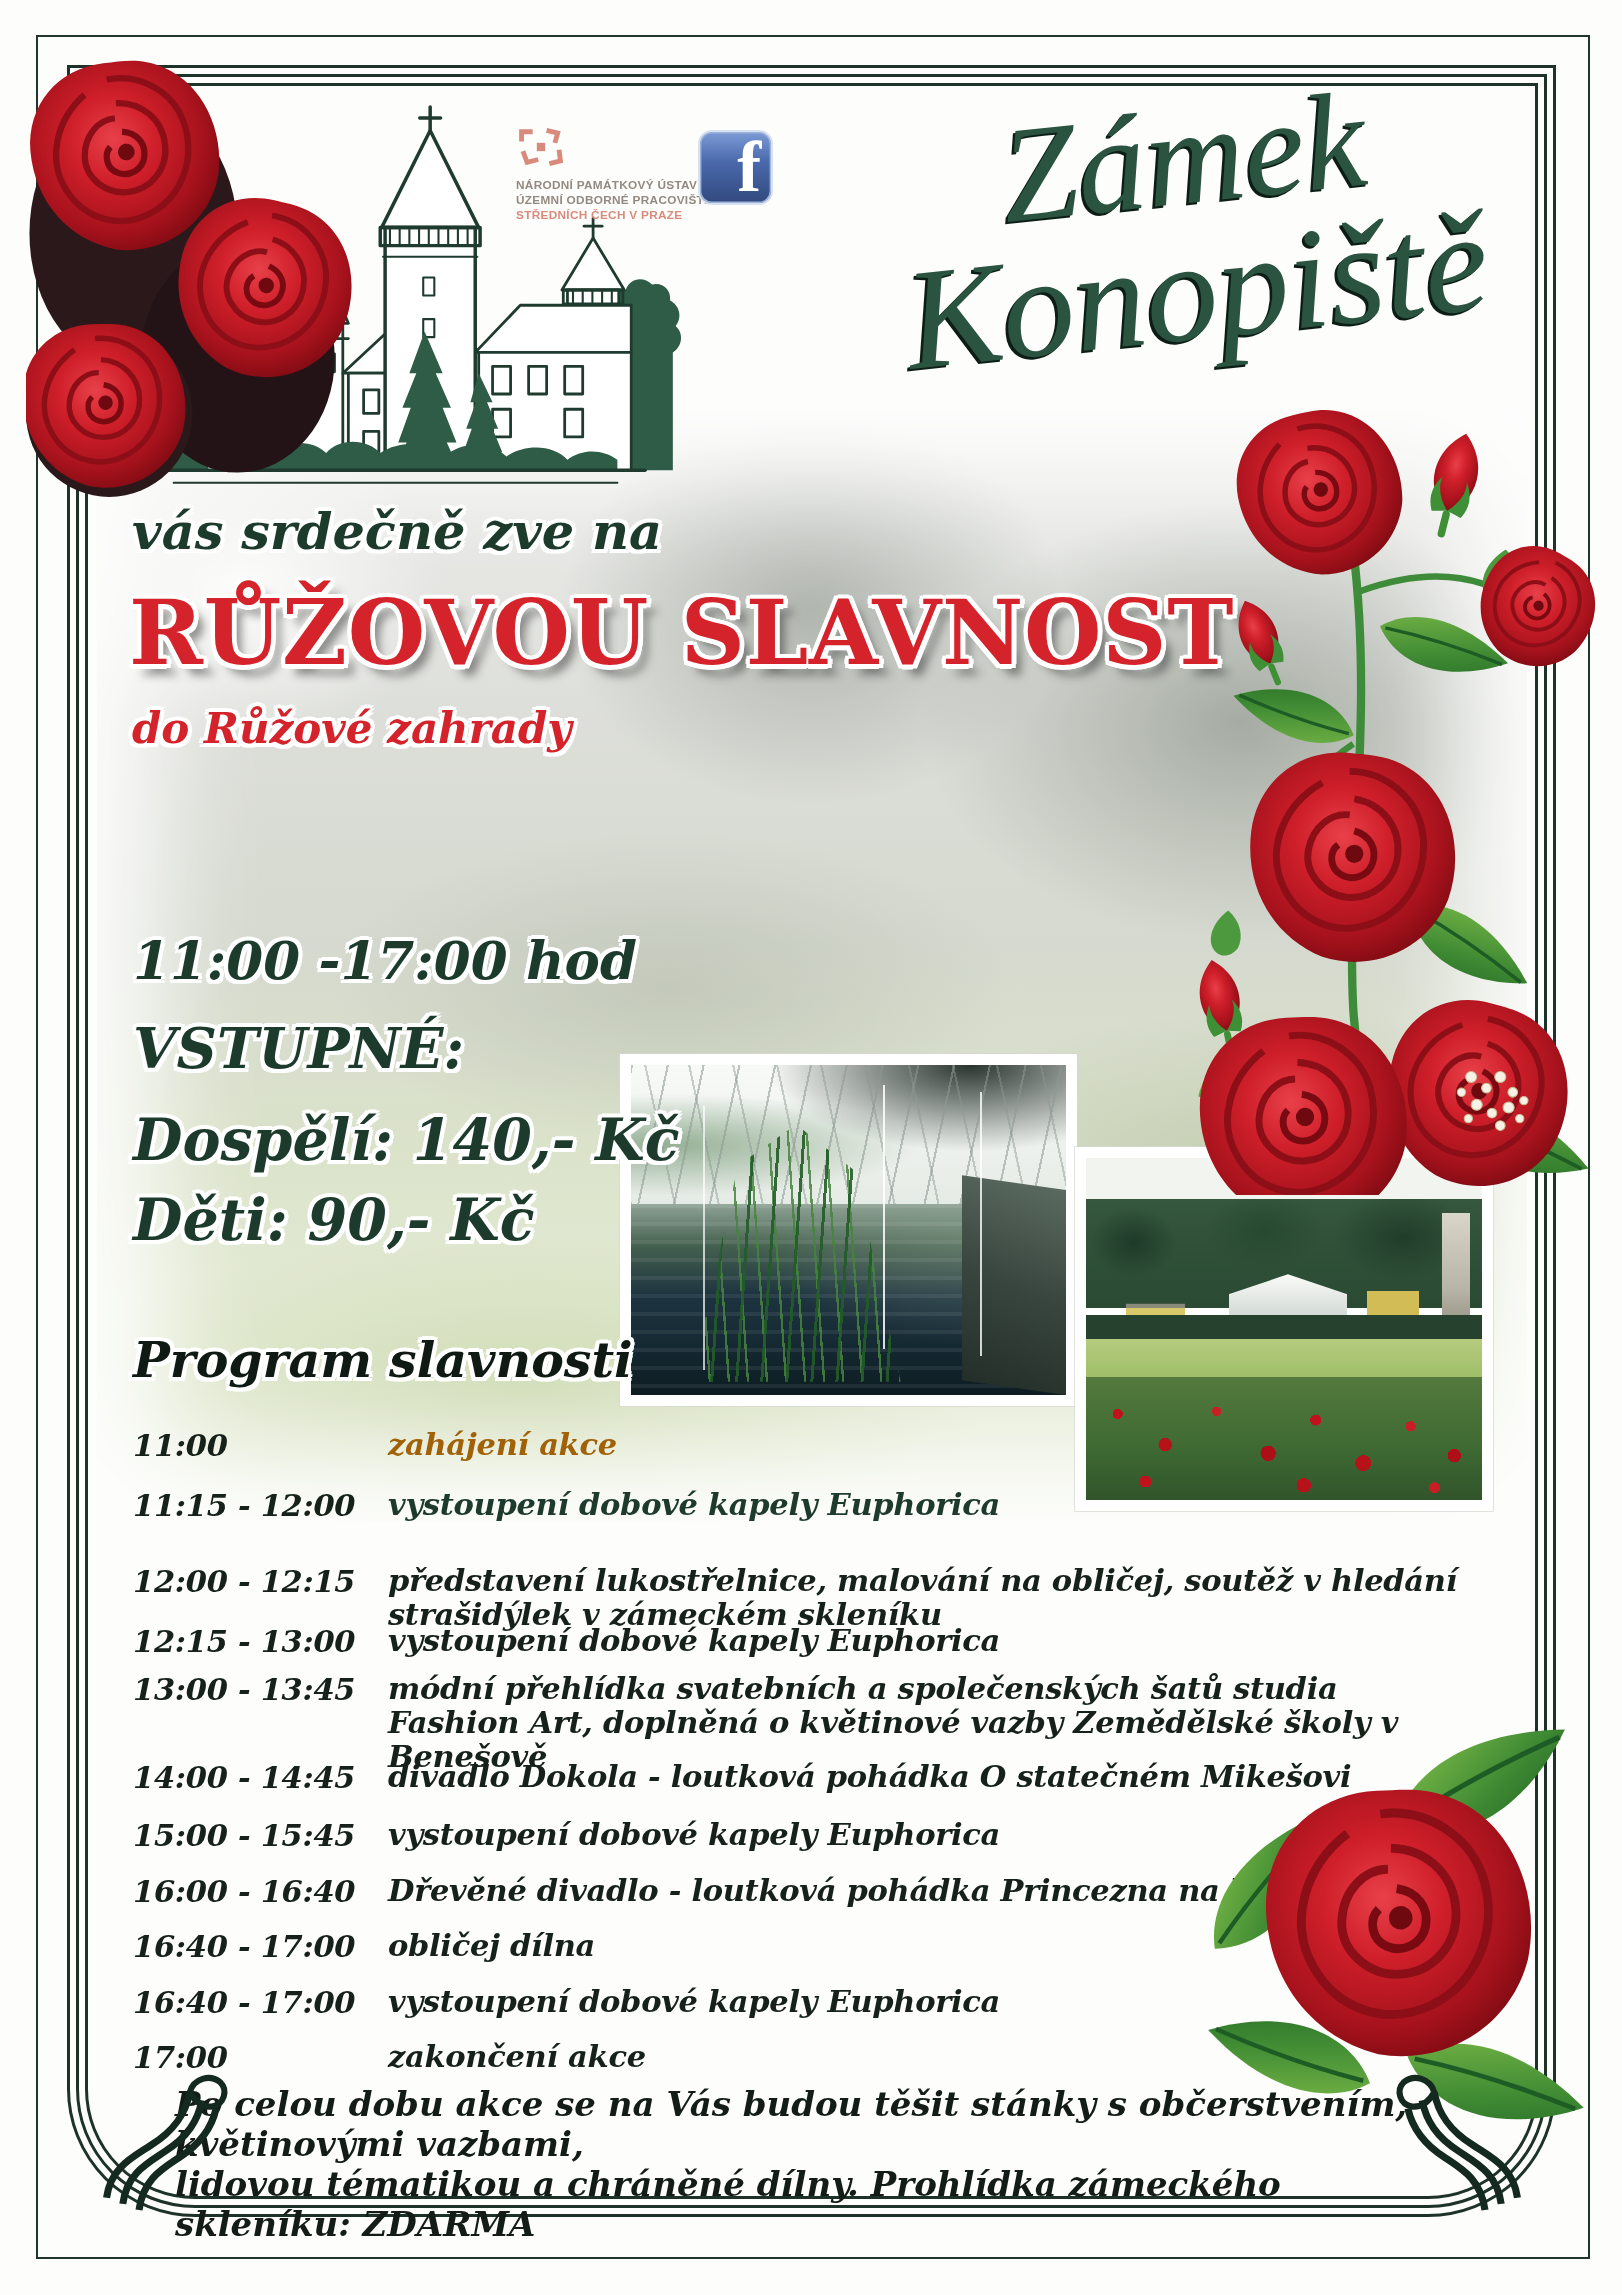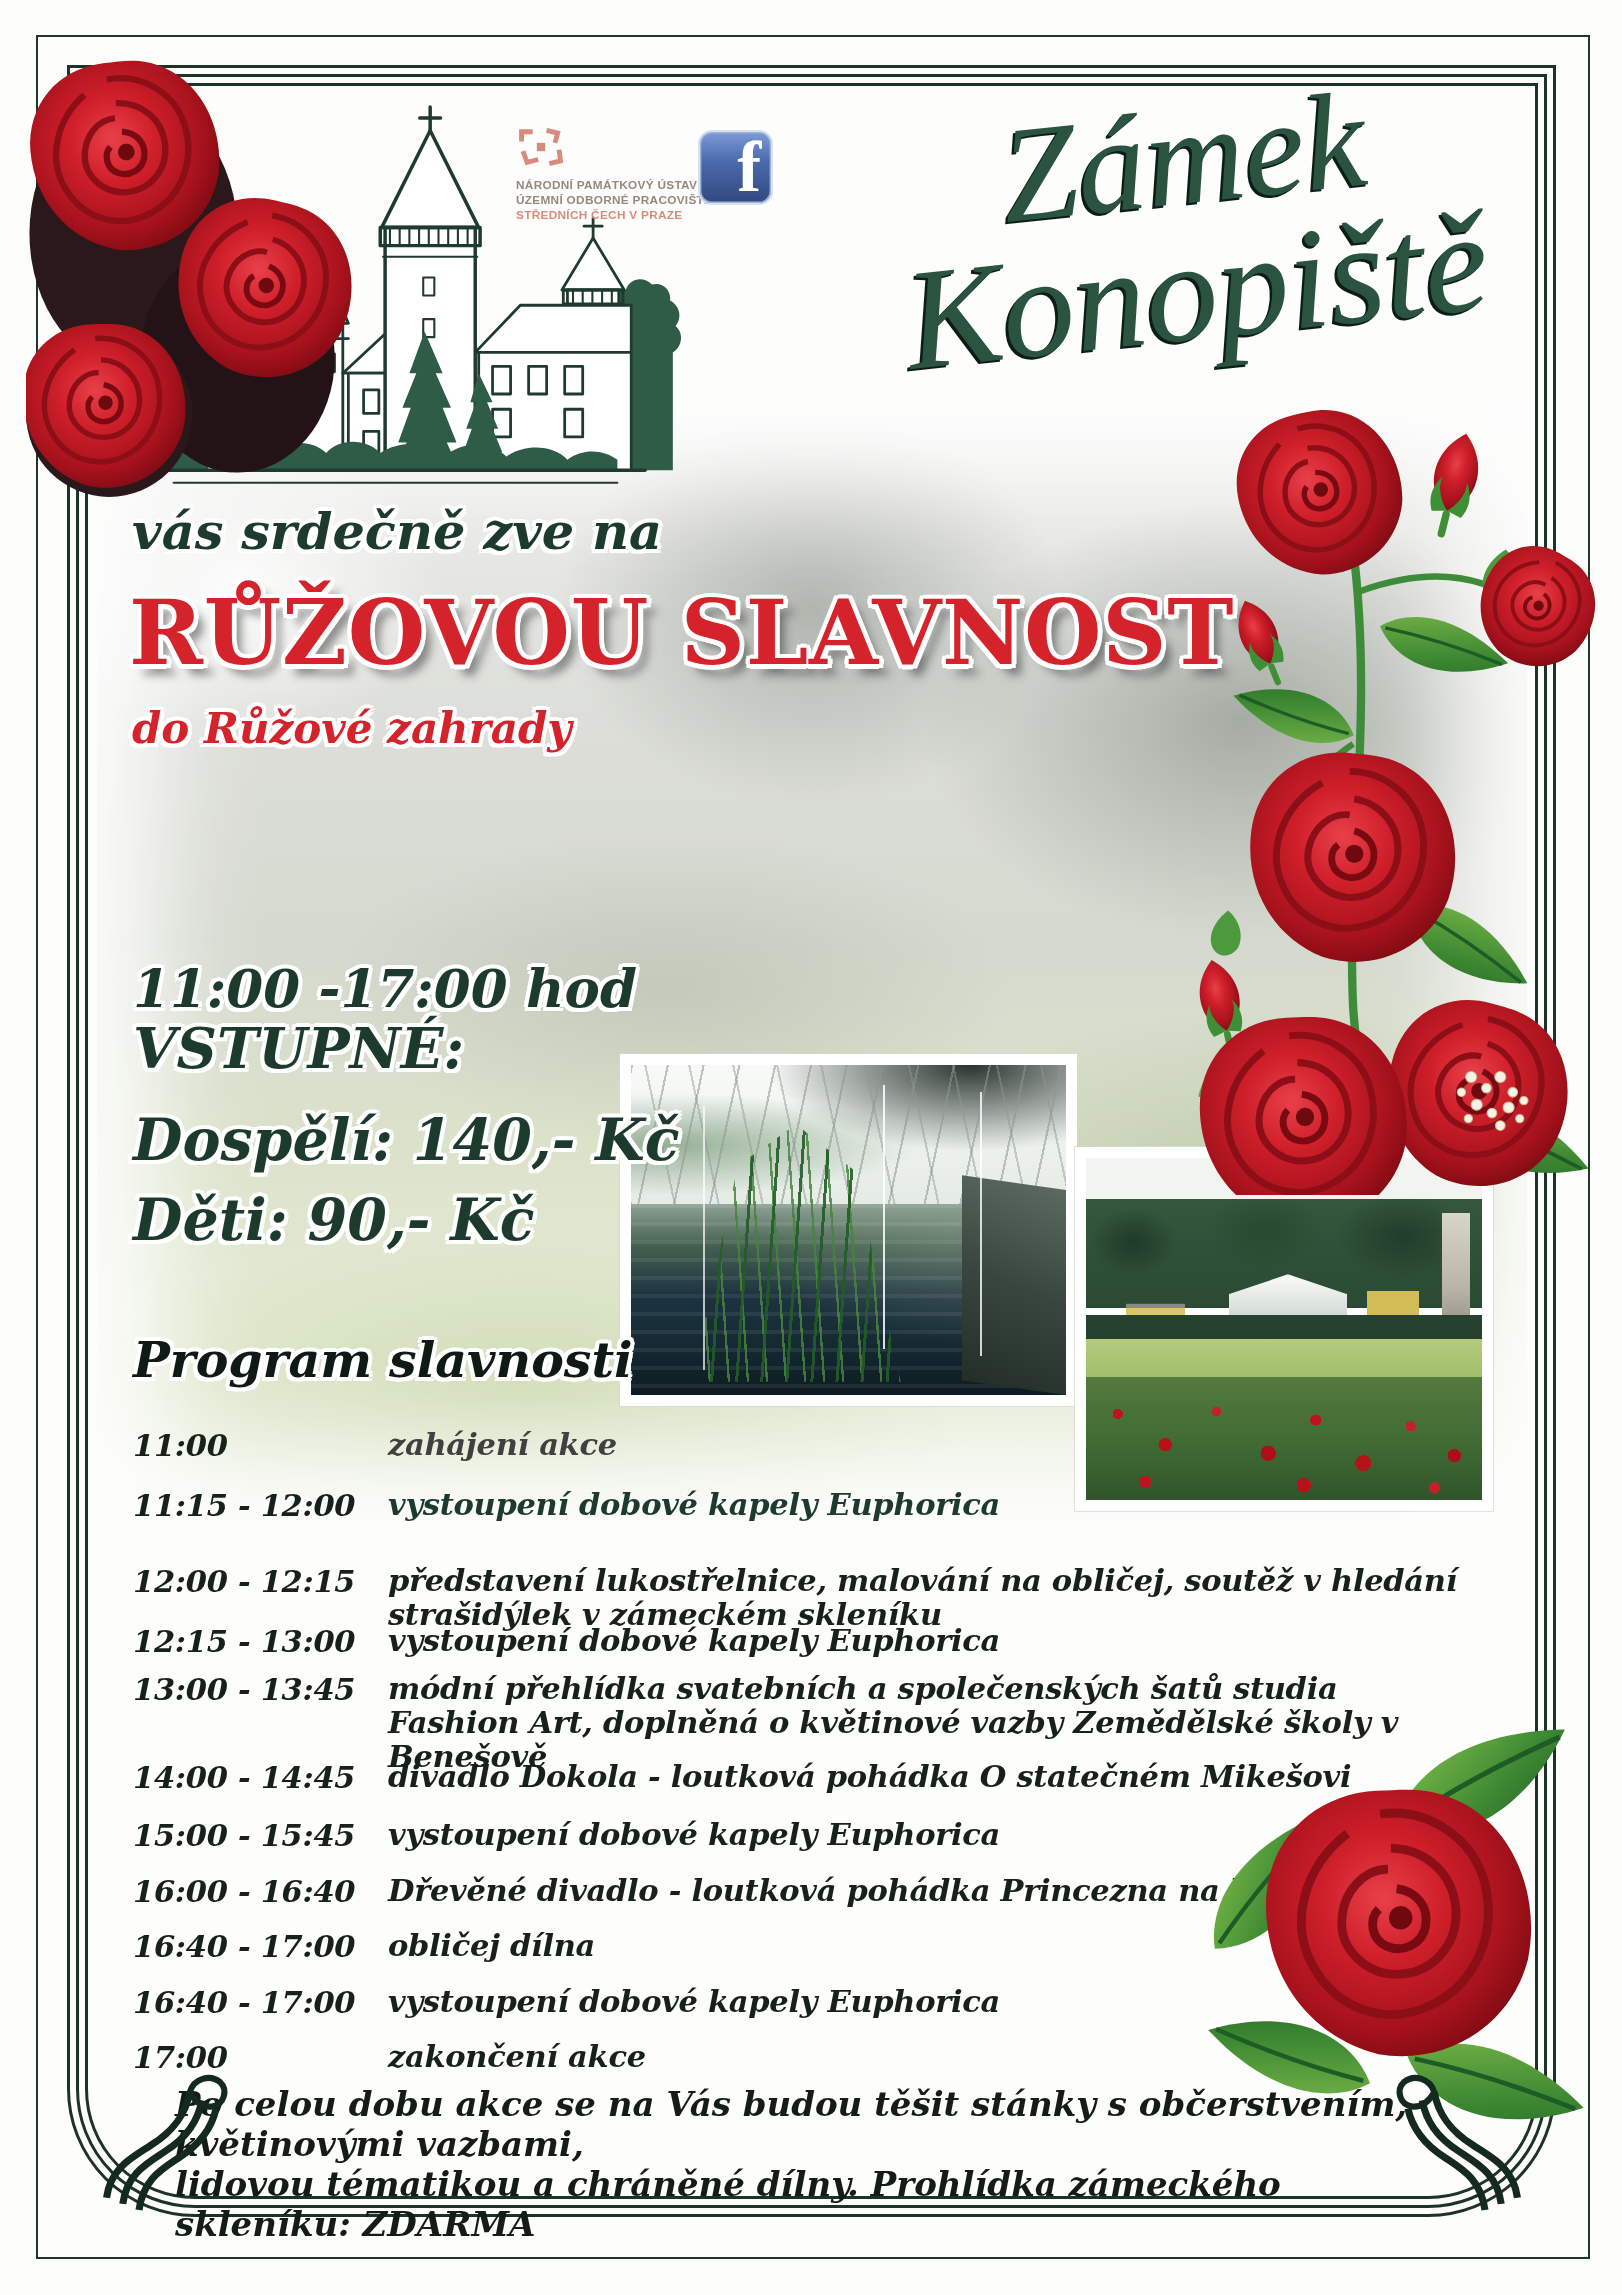--- a/index.html
+++ b/index.html
@@ -57,21 +57,21 @@
           letter-spacing:0.7px;color:#d5232b;
           text-shadow:-3.5px -3.5px 0 #fff,0 -4.2px 0 #fff,3.5px -3.5px 0 #fff,-4.2px 0 0 #fff,4.9px 0 0 #fff,
           -3.5px 3.5px 0 #fff,0 4.9px 0 #fff,4.2px 4.2px 0 #fff,9.7px 11px 8.3px rgba(50,50,50,.5);}
   .event-sub{position:absolute;left:132px;top:704px;z-index:5;font-style:italic;font-weight:bold;
           font-size:42px;color:#d5232b;}
   .date{position:absolute;left:132px;top:777px;z-index:5;font-style:italic;font-weight:bold;
           font-size:111px;color:#d5232b;
           text-shadow:-4.2px -4.2px 0 #fff,0 -4.9px 0 #fff,4.2px -4.2px 0 #fff,-4.9px 0 0 #fff,5.6px 0 0 #fff,
           -4.2px 4.2px 0 #fff,0 5.6px 0 #fff,4.9px 4.9px 0 #fff,11px 12.5px 8.3px rgba(50,50,50,.5);}
   .timerange{position:absolute;left:133px;top:929px;z-index:5;font-style:italic;font-weight:bold;
-          font-size:53px;color:#1d3b2c;margin-top:28px;}
+          font-size:53px;color:#1d3b2c;}
   .vstupne{position:absolute;left:133px;top:1015px;z-index:5;font-style:italic;font-weight:bold;
           font-size:56px;color:#1d3b2c;}
   .adults{position:absolute;left:133px;top:1106px;z-index:5;font-style:italic;font-weight:bold;
           font-size:57px;color:#1d3b2c;}
   .children{position:absolute;left:133px;top:1186px;z-index:5;font-style:italic;font-weight:bold;
           font-size:57px;color:#1d3b2c;}
   .program-h{position:absolute;left:133px;top:1331px;z-index:5;font-style:italic;font-weight:bold;
           font-size:49px;color:#101a14;text-align:right;}
 
   
@@ -134,21 +134,21 @@
        radial-gradient(circle 11.8px at 55% 88%,#b5121a 60%,transparent 62%),
        radial-gradient(circle 9px at 88% 90%,#c81e26 60%,transparent 62%),
        linear-gradient(180deg,#54793d 0%,#3f6b33 55%,#31542a 100%);}
 
   
   .sched{position:absolute;left:133px;top:1420px;width:1381px;height:694px;z-index:5;
          font-style:italic;font-weight:bold;font-size:30.5px;letter-spacing:-0.3px;color:#16211a;}
   .srow{position:absolute;left:0;width:100%;}
   .stime{position:absolute;left:0;top:0;white-space:nowrap;}
   .sdesc{position:absolute;left:255px;top:0;width:1090px;line-height:1.12;}
-  .sdesc.g1{color:#404040;}
+  .sdesc.g1{color:#a16207;}
   .sdesc.g2{color:#1d3a2d;}
   .r0{top:7px;} .r1{top:67px;} .r2{top:143px;} .r3{top:203px;} .r4{top:251px;}
   .r5{top:339px;} .r6{top:397px;} .r7{top:453px;} .r8{top:508px;} .r9{top:564px;} .r10{top:619px;}
   .r4 .sdesc{width:1041px;}
 
   
   .footer{position:absolute;left:175px;top:2084px;width:1284px;z-index:5;font-style:italic;
           font-weight:bold;font-size:34px;line-height:1.18;color:#131c16;}
 
   

